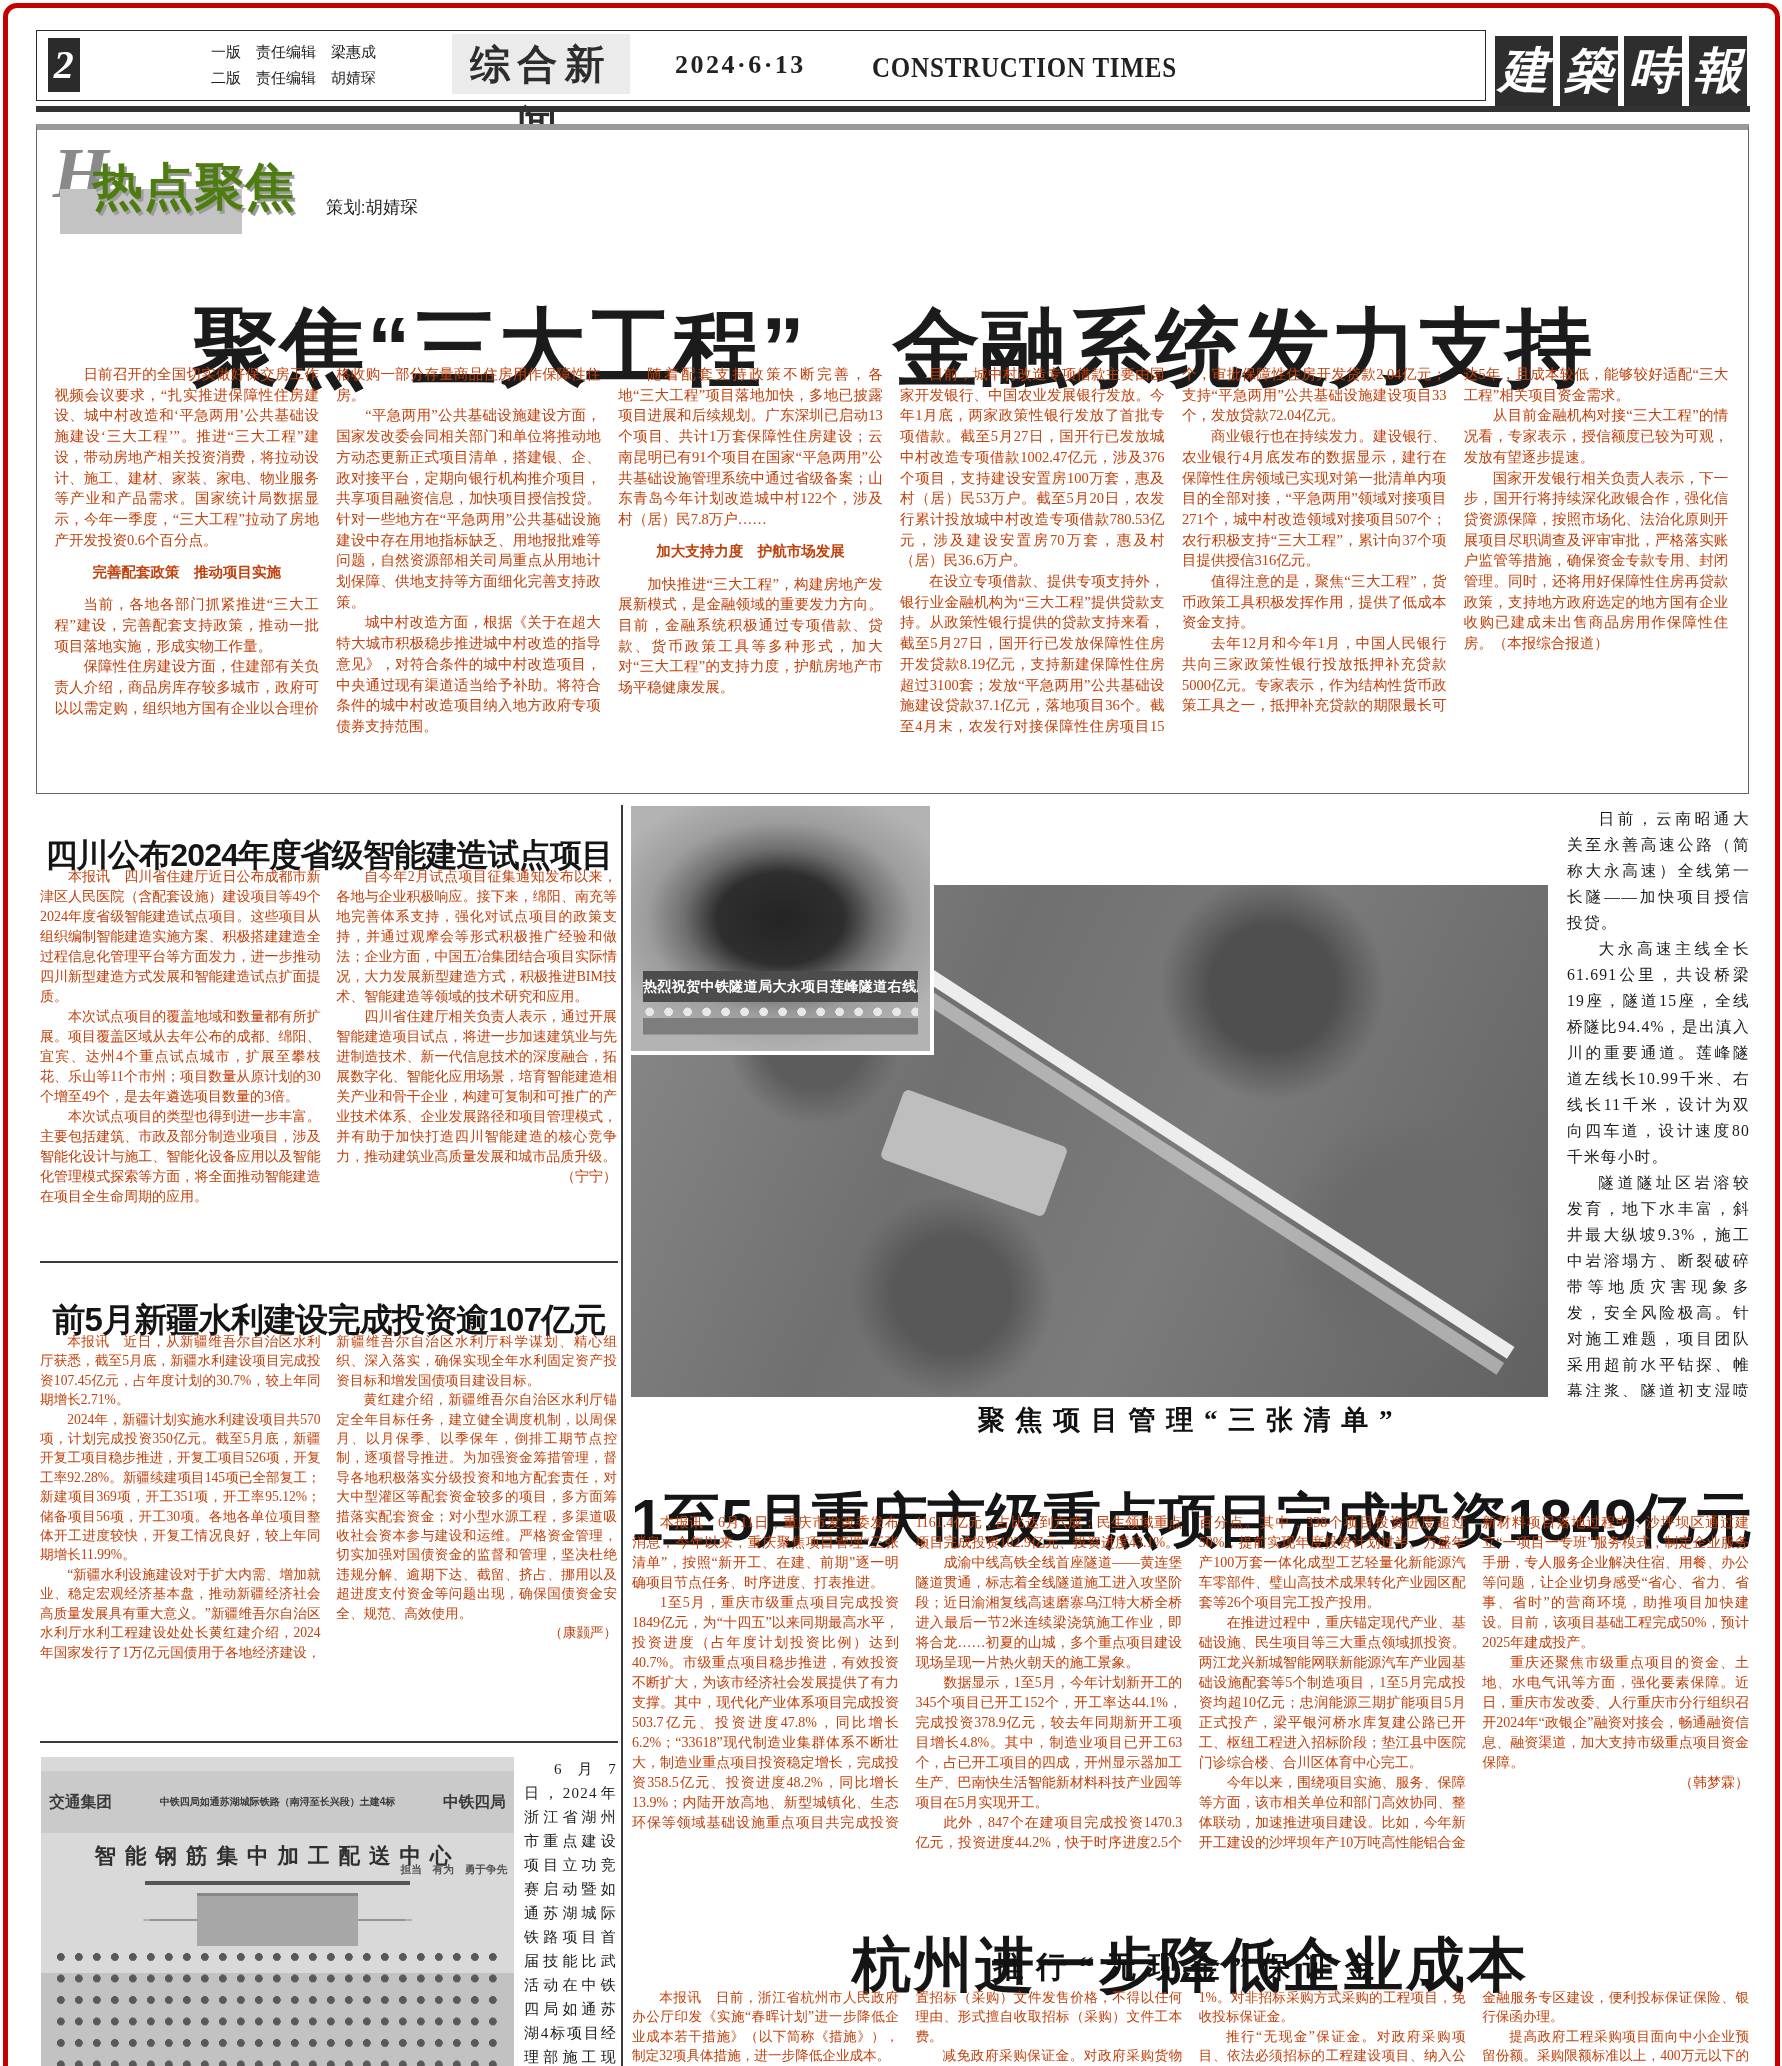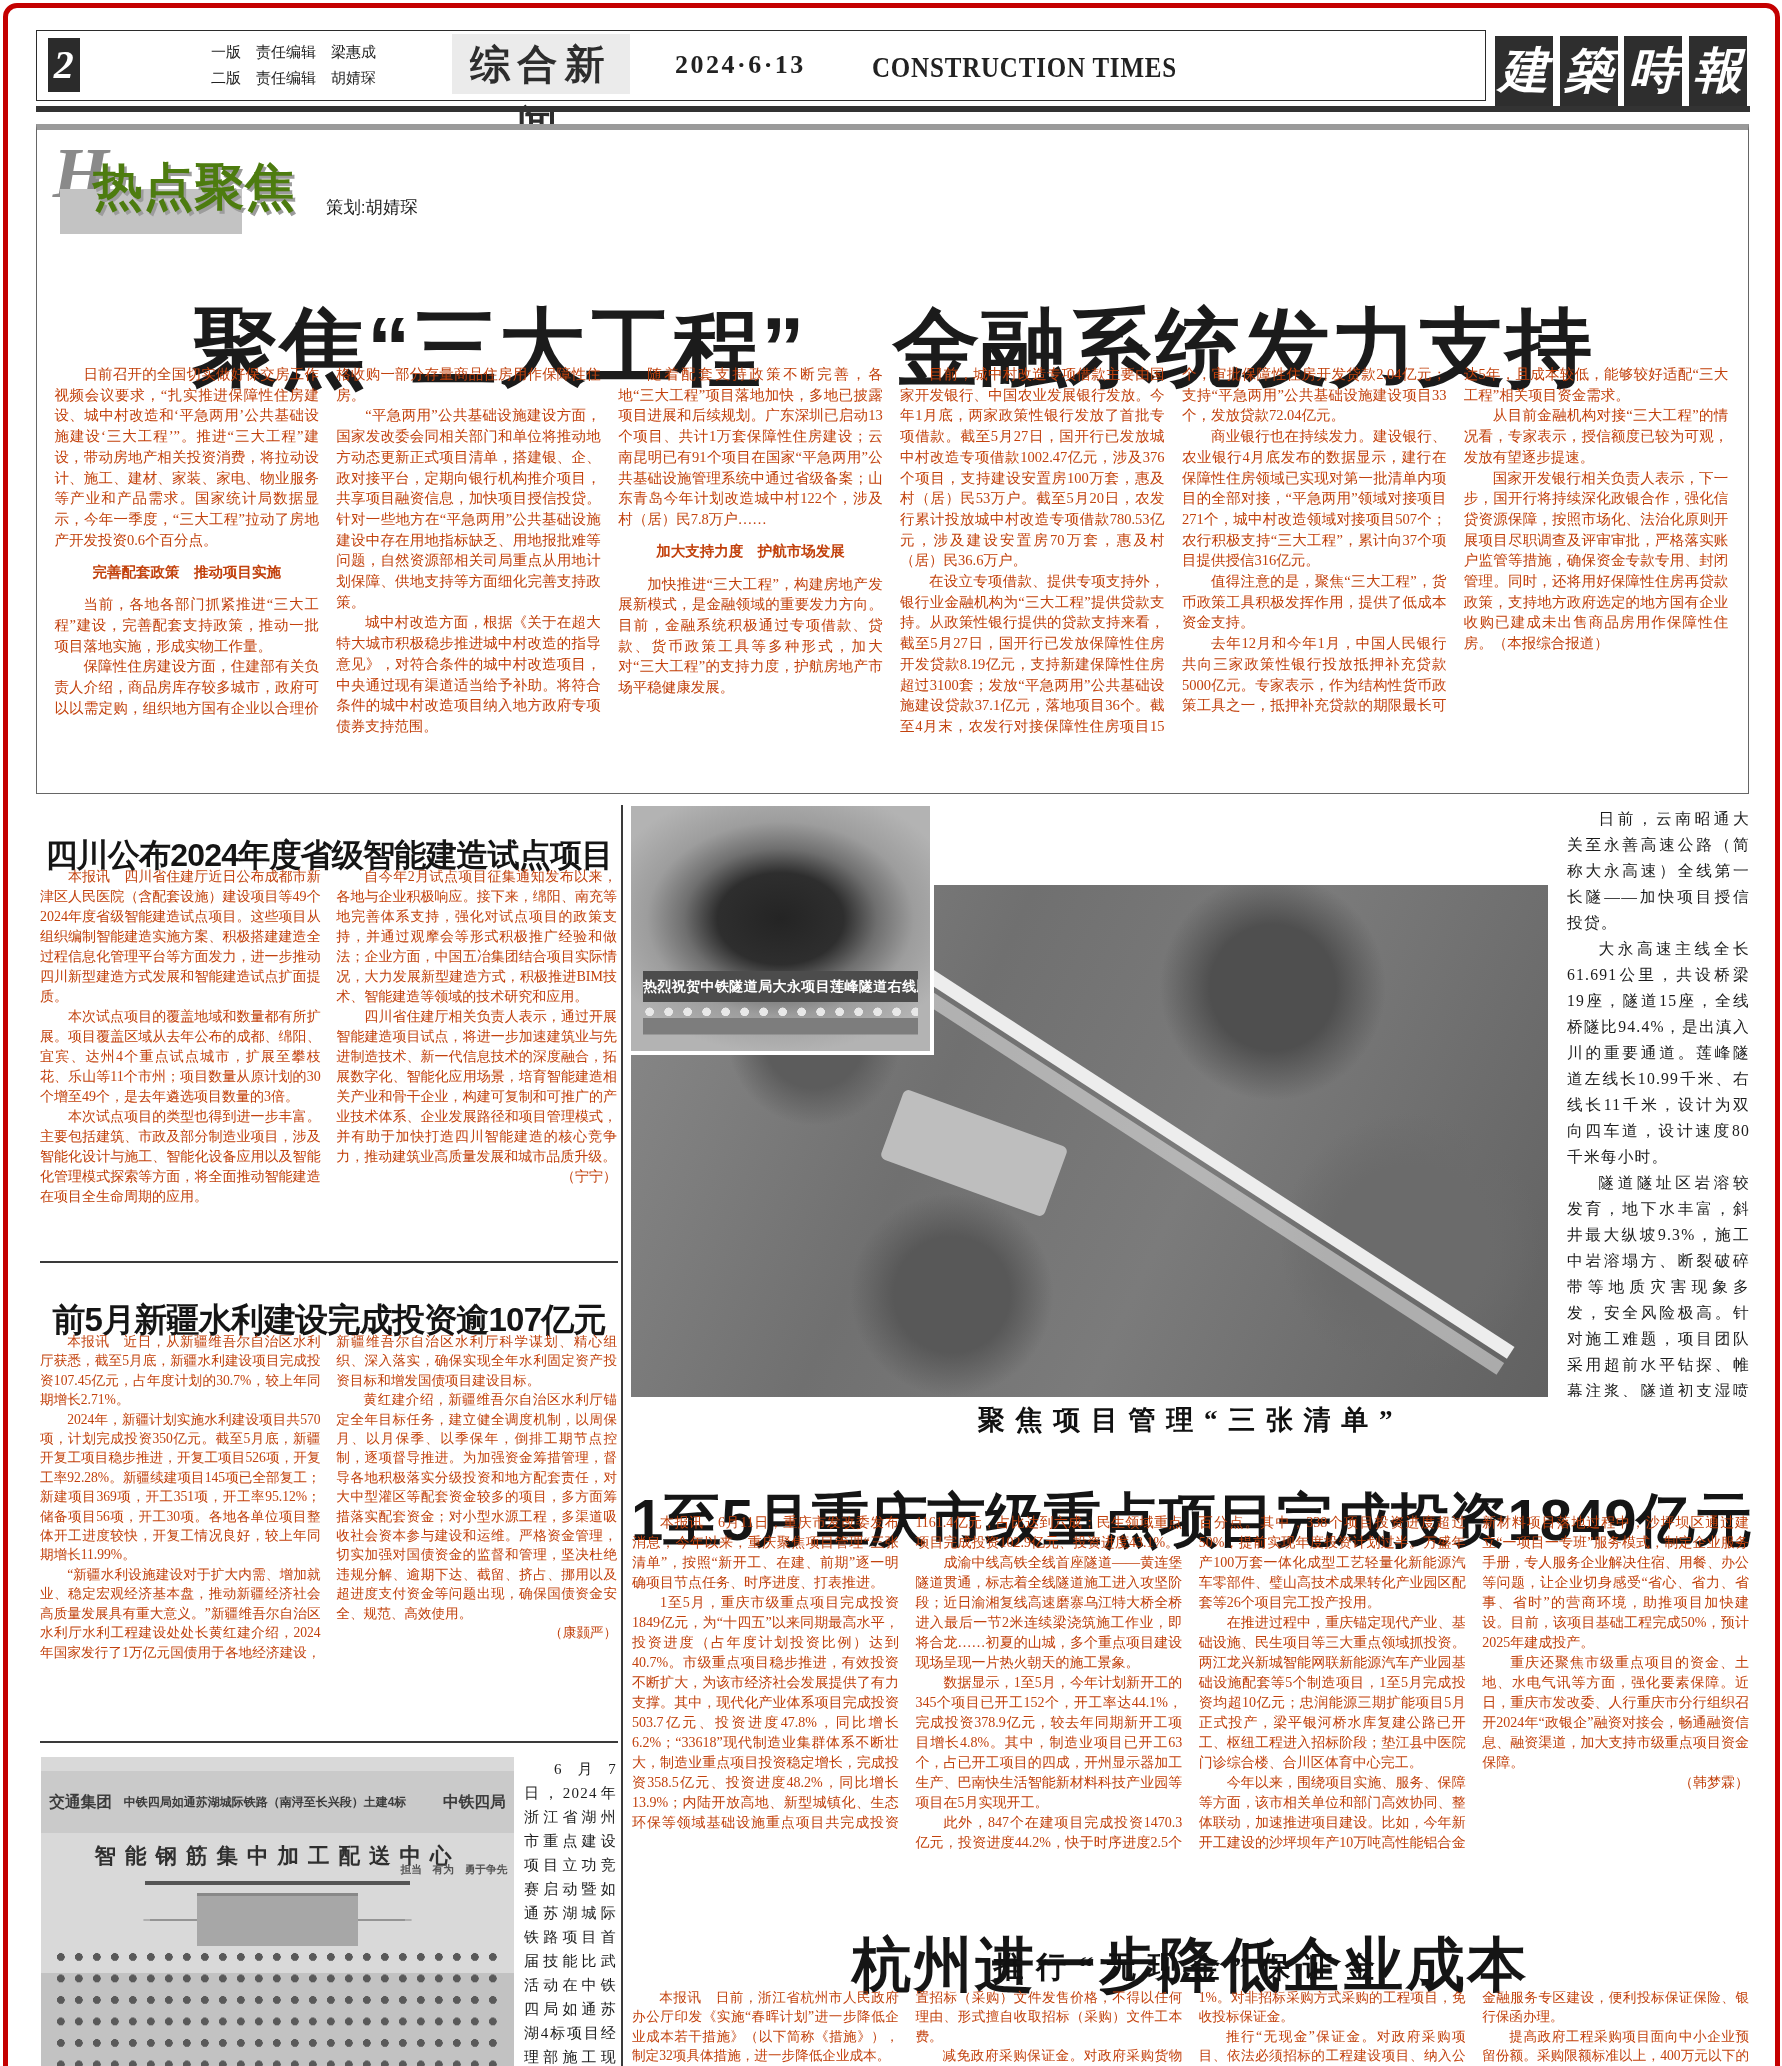--- a/index.html
+++ b/index.html
@@ -162,21 +162,21 @@
     <p>2024年，新疆计划实施水利建设项目共570项，计划完成投资350亿元。截至5月底，新疆开复工项目稳步推进，开复工项目526项，开复工率92.28%。新疆续建项目145项已全部复工；新建项目369项，开工351项，开工率95.12%；储备项目56项，开工30项。各地各单位项目整体开工进度较快，开复工情况良好，较上年同期增长11.99%。</p>
     <p>“新疆水利设施建设对于扩大内需、增加就业、稳定宏观经济基本盘，推动新疆经济社会高质量发展具有重大意义。”新疆维吾尔自治区水利厅水利工程建设处处长黄红建介绍，2024年国家发行了1万亿元国债用于各地经济建设，新疆维吾尔自治区水利厅科学谋划、精心组织、深入落实，确保实现全年水利固定资产投资目标和增发国债项目建设目标。</p>
     <p>黄红建介绍，新疆维吾尔自治区水利厅锚定全年目标任务，建立健全调度机制，以周保月、以月保季、以季保年，倒排工期节点控制，逐项督导推进。为加强资金筹措管理，督导各地积极落实分级投资和地方配套责任，对大中型灌区等配套资金较多的项目，多方面筹措落实配套资金；对小型水源工程，多渠道吸收社会资本参与建设和运维。严格资金管理，切实加强对国债资金的监督和管理，坚决杜绝违规分解、逾期下达、截留、挤占、挪用以及超进度支付资金等问题出现，确保国债资金安全、规范、高效使用。</p>
     <p class="sig">（康颢严）</p>
   </div>
 <div class="hr" style="left:40px;top:1741px;width:578px;"></div>
 
 <div class="photo huzhou-photo" style="left:41px;top:1757px;width:473px;height:338px;">
   <div class="hz-bannerrow">
     <span>交通集团</span>
-    <span style="font-size:12px;flex:1;text-align:left;">中铁四局如通苏湖城际铁路（南浔至长兴段）土建4标</span>
+    <span style="font-size:10px;flex:1;text-align:center;">中铁四局如通苏湖城际铁路（南浔至长兴段）土建4标</span>
     <span>中铁四局</span>
   </div>
   <div class="hz-center">智能钢筋集中加工配送中心</div>
   <div class="hz-truss"></div>
   <div class="hz-stage"></div>
   <div class="hz-crowd"></div>
   <div style="position:absolute;right:6.6px;top:74px;font:bold 10.7px/12.4px 'Liberation Sans','DejaVu Sans',sans-serif;color:#555;margin-top:32px;">担当　有为　勇于争先</div>
 </div>
 <div class="abs side-cap" style="left:524px;top:1757px;width:93px;height:338px;font-size:15px;line-height:24px;">
     <p>6月7日，2024年浙江省湖州市重点建设项目立功竞赛启动暨如通苏湖城际铁路项目首届技能比武活动在中铁四局如通苏湖4标项目经理部施工现场举办。相关领导及参赛选手等150余人参加。</p>

